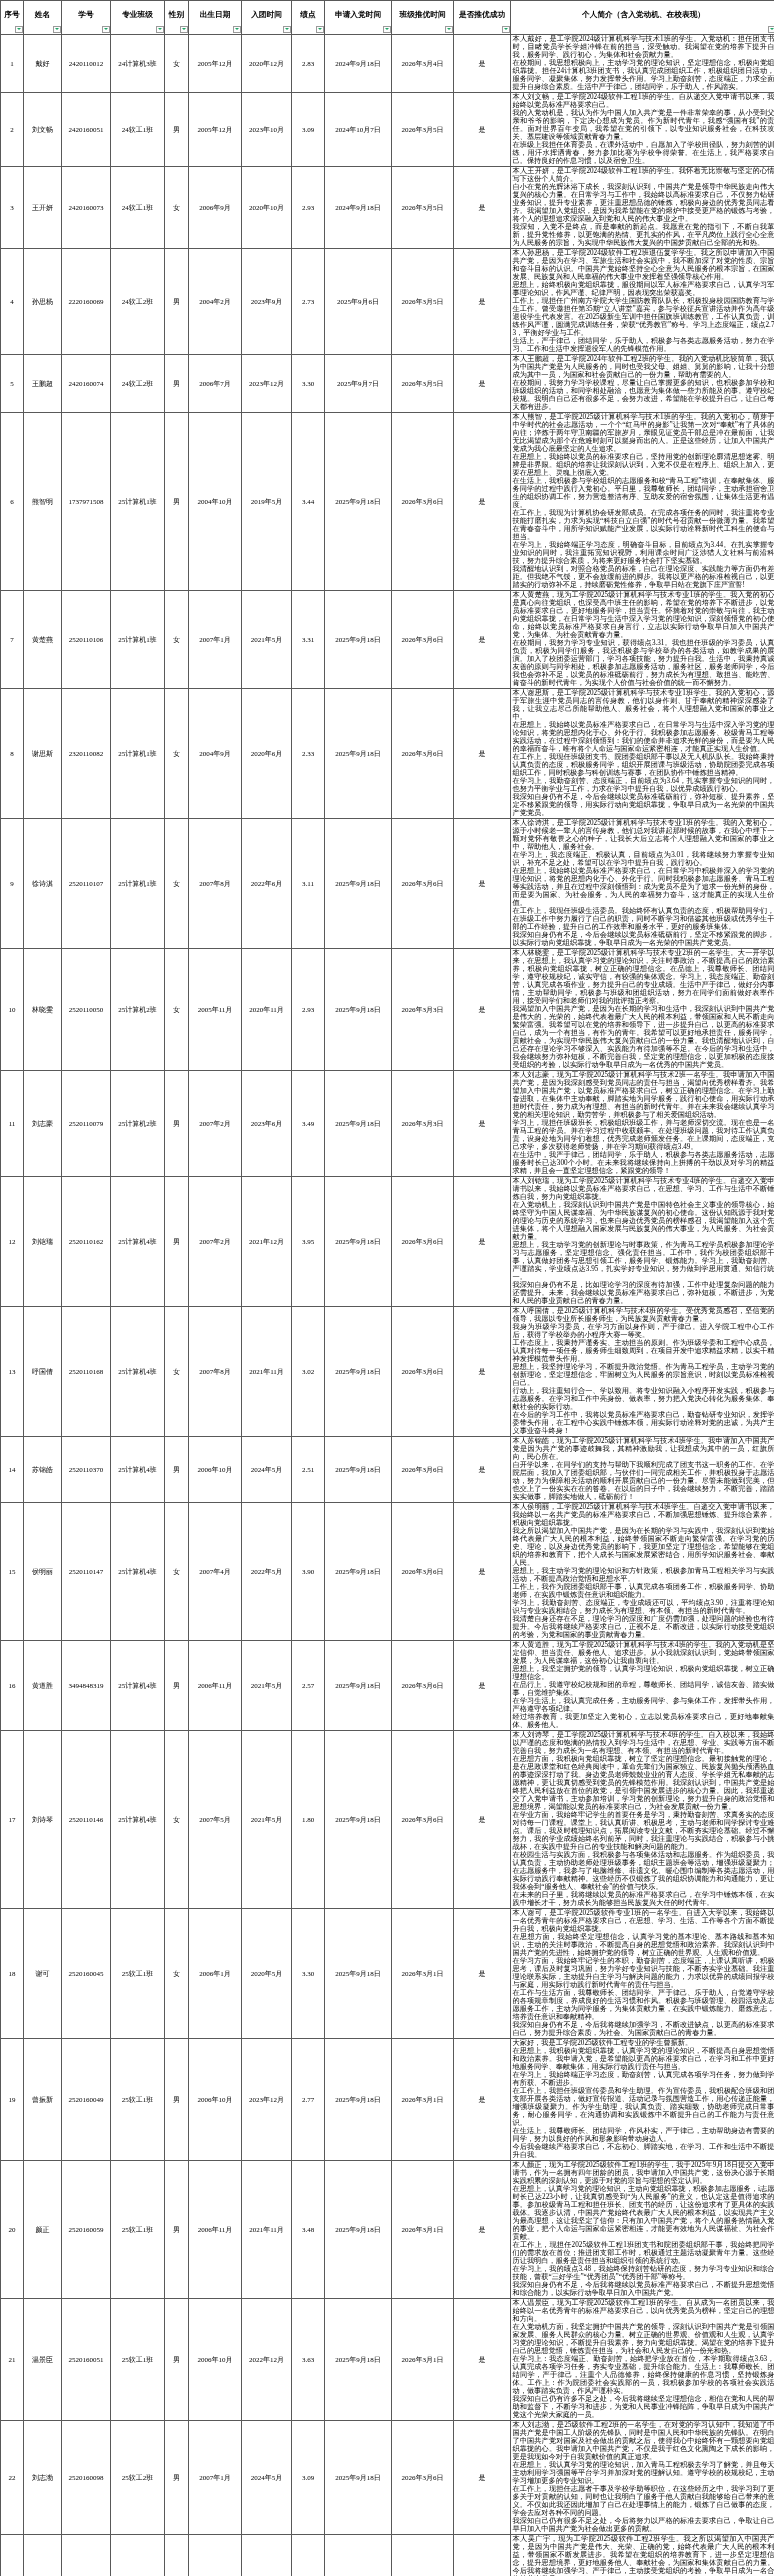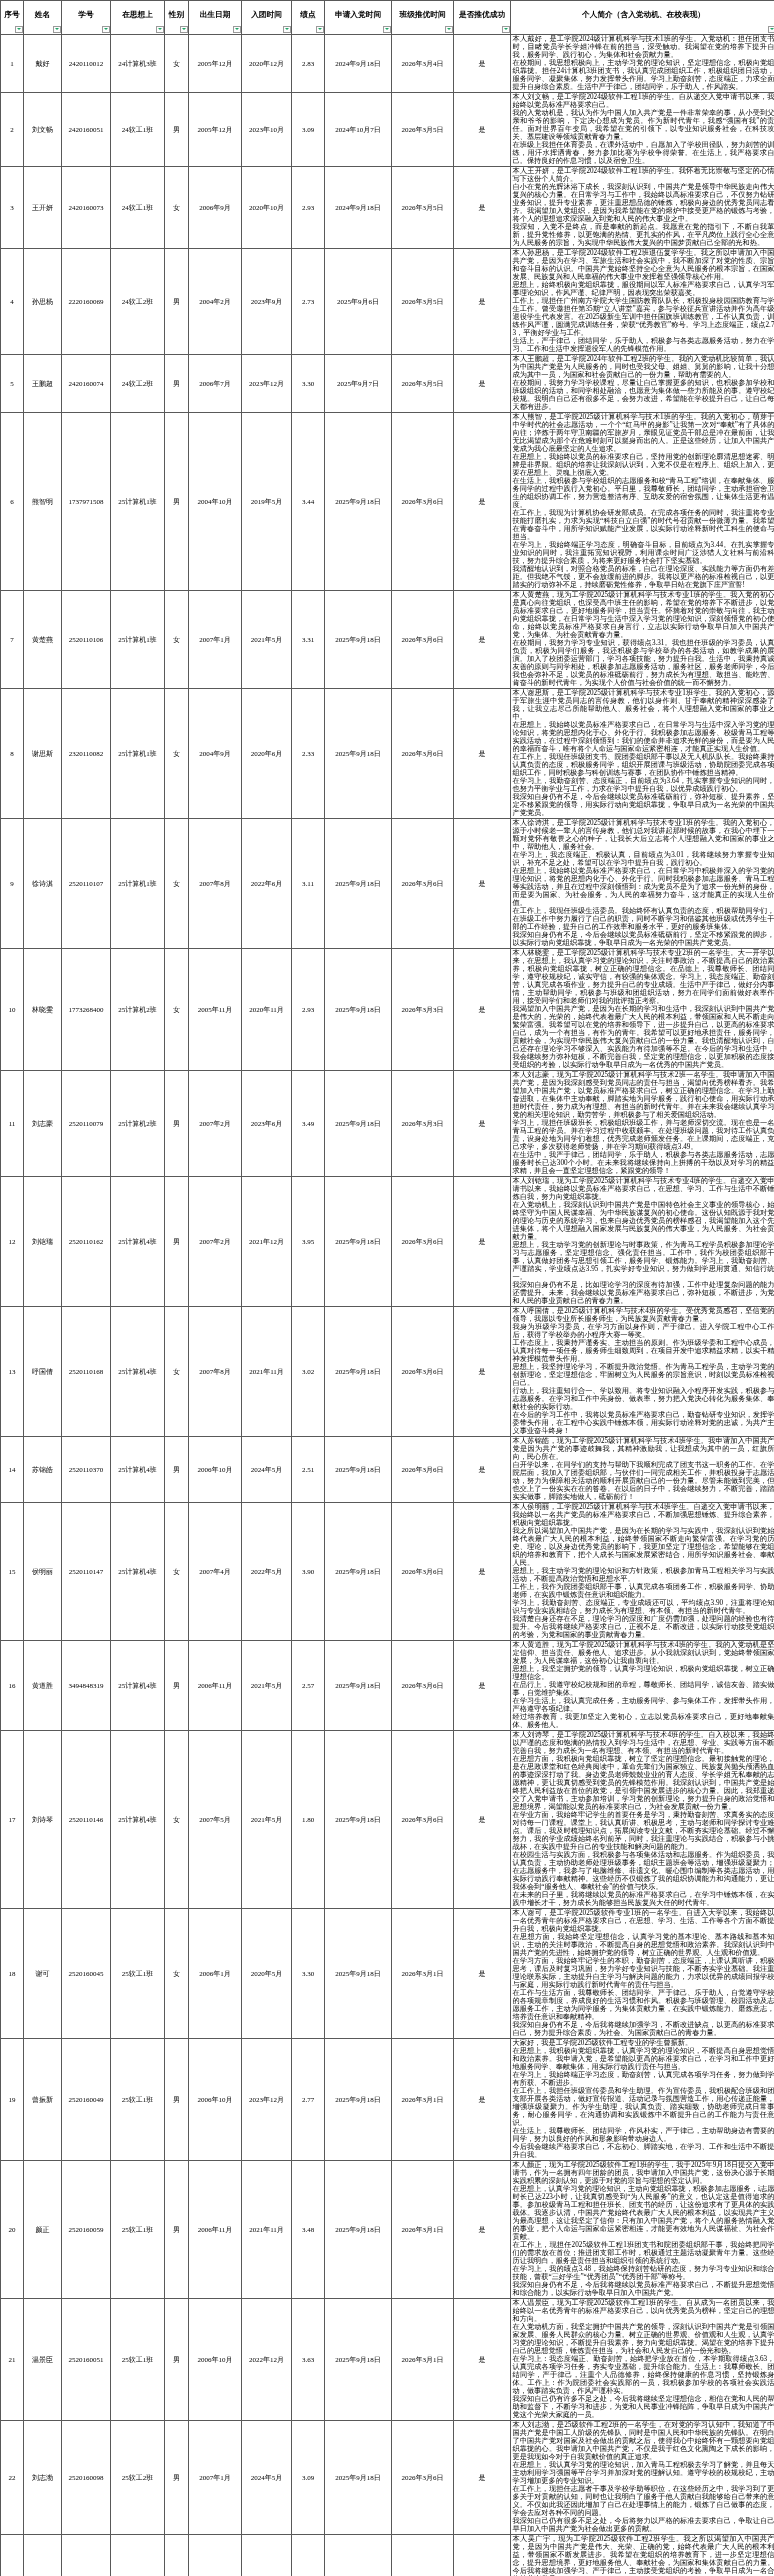--- a/index.html
+++ b/index.html
@@ -34,21 +34,21 @@
     <tr>
       <th><span>序号</span><span class="filter-btn">
             <span class="tri"></span>
           </span></th>
       <th><span>姓名</span><span class="filter-btn">
             <span class="tri"></span>
           </span></th>
       <th><span>学号</span><span class="filter-btn">
             <span class="tri"></span>
           </span></th>
-      <th><span>在思想上</span><span class="filter-btn">
+      <th><span>专业班级</span><span class="filter-btn">
             <span class="tri"></span>
           </span></th>
       <th><span>性别</span><span class="filter-btn">
             <span class="tri"></span>
           </span></th>
       <th><span>出生日期</span><span class="filter-btn">
             <span class="tri"></span>
           </span></th>
       <th><span>入团时间</span><span class="filter-btn">
             <span class="tri"></span>
@@ -216,21 +216,21 @@
     <td>是</td>
     <td class="intro">本人徐诗淇，是工学院2025级计算机科学与技术专业1班的学生。我的入党初心，源于小时候老一辈人的言传身教，他们总对我讲起那时候的故事，在我心中埋下一颗对党怀有敬畏之心的种子，让我长大后立志将个人理想融入党和国家的事业之中，帮助他人，服务社会。
 在学习上，我态度端正、积极认真，目前绩点为3.01，我将继续努力掌握专业知识，补充不足之处，希望可以在学习中提升自我，践行初心。
 在思想上，我始终以党员标准严格要求自己，在日常学习中积极并深入的学习党的理论知识，将党的思想内化于心、外化于行。同时我积极参加志愿服务、青马工程等实践活动，并且在过程中深刻领悟到：成为党员不是为了追求一份光鲜的身份，而是要为国家、为社会服务，为人民的幸福努力奋斗，这才能真正的实现人生价值。
 在工作上，我现任班级生活委员。我始终怀有认真负责的态度，积极帮助同学们，在班级工作中努力履行了自己的职责，同时不断学习和借鉴其他班级或优秀学生干部的工作经验，提升自己的工作效率和服务水平，更好的服务班集体。
 我深知自身仍有不足，今后会继续以党员标准砥砺前行，坚定不移紧跟党的脚步，以实际行动向党组织靠拢，争取早日成为一名光荣的中国共产党党员。</td>
   </tr>
       <tr>
     <td>10</td>
     <td>林晓雯</td>
-    <td>1773268400</td>
+    <td>2520110050</td>
     <td>25计算机2班</td>
     <td>女</td>
     <td>2005年11月</td>
     <td>2020年11月</td>
     <td>2.93</td>
     <td>2025年9月18日</td>
     <td>2026年3月3日</td>
     <td>是</td>
     <td class="intro">本人林晓雯，是工学院2025级计算机科学与技术专业2班的一名学生。大一开学以来，在思想上，我认真学习党的理论知识，关注时事政治，不断提高自己的政治素养，积极向党组织靠拢，树立正确的理想信念。在品德上，我尊敬师长、团结同学，遵守校规校纪，诚实守信，有较强的集体观念。学习上，我态度端正、勤奋刻苦，认真完成各项作业，努力提升自己的专业成绩。生活中严于律己，做好分内事情，主动帮助同学，积极参与班级和团组织活动，努力在同学们面前做好表率作用，接受同学们和老师们对我的批评指正考察。
 我渴望加入中国共产党，是因为在长期的学习和生活中，我深刻认识到中国共产党是伟大的，光荣的，始终代表着最广大人民的根本利益，带领国家和人民不断走向繁荣富强。我希望可以在党的培养和领导下，进一步提升自己，以更高的标准要求自己，成为一个有担当，有作为的青年。我希望可以更好地承担责任，服务同学，贡献社会，为实现中华民族伟大复兴贡献自己的一份力量。我也清醒地认识到，自己还存在理论学习不够深入、实践能力有待加强等不足。在今后的学习和生活中，我会继续努力弥补短板，不断完善自我，坚定党的理想信念，以更加积极的态度接受组织的考验，以实际行动争取早日成为一名优秀的中国共产党员。</td>

